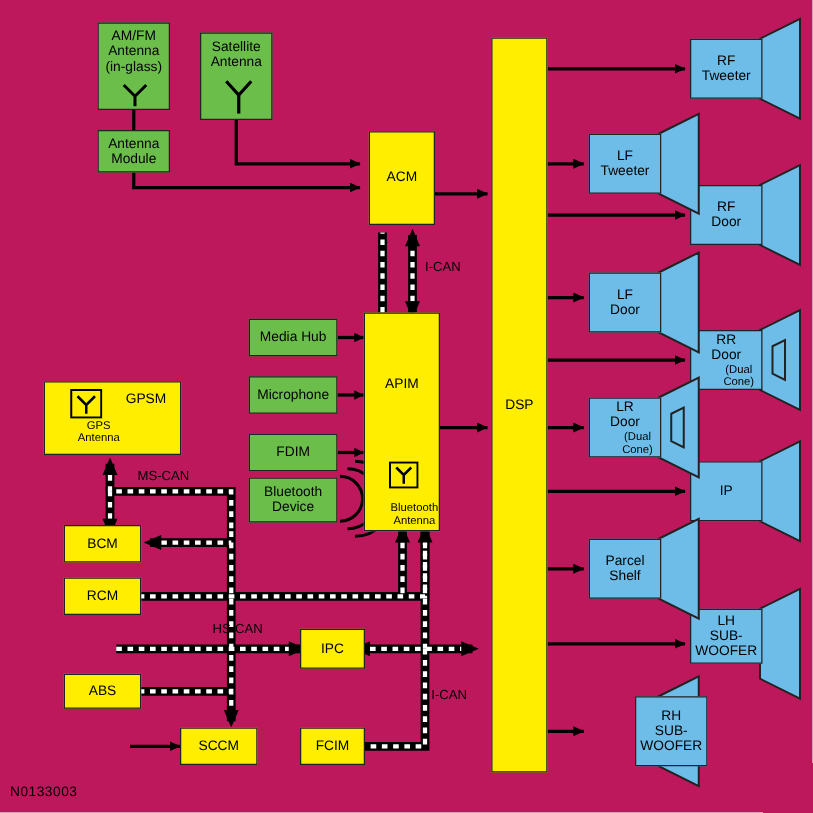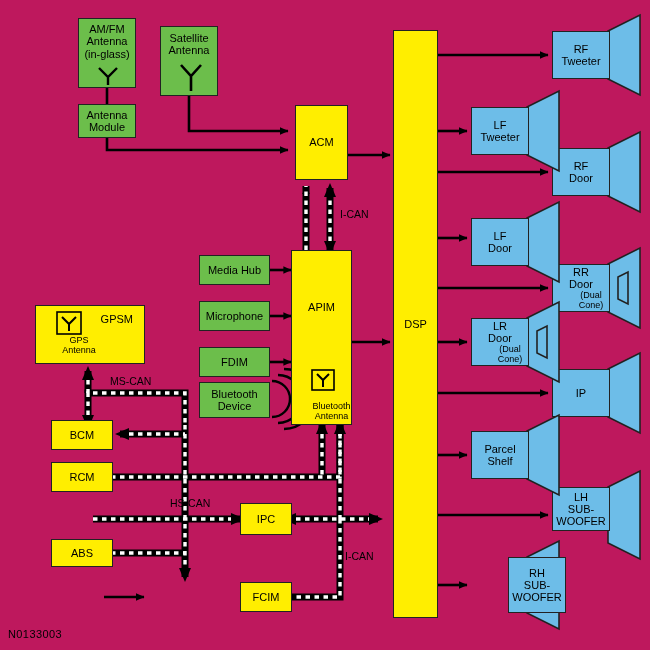--- a/index.html
+++ b/index.html
@@ -212,20 +212,23 @@
 
   <div class="node yellow" style="left:51px;top:420px;width:62px;height:30px;">
     <span>BCM</span>
   </div>
   <div class="node yellow" style="left:51px;top:462px;width:62px;height:30px;">
     <span>RCM</span>
   </div>
   <div class="node yellow" style="left:51px;top:539px;width:62px;height:28px;">
     <span>ABS</span>
   </div>
+  <div class="node yellow" style="left:144px;top:582px;width:62px;height:30px;">
+    <span>SCCM</span>
+  </div>
   <div class="node yellow" style="left:240px;top:503px;width:52px;height:32px;">
     <span>IPC</span>
   </div>
   <div class="node yellow" style="left:240px;top:582px;width:52px;height:30px;">
     <span>FCIM</span>
   </div>
 
   <div class="spk" style="left:552px;top:31px;width:98px;height:48px;">
     <svg width="98" height="80" style="left:0;top:-16px;">
       <path d="M56,16 L88,0 L88,80 L56,64 z" fill="#6DBDE8" stroke="#222" stroke-width="1.6"></path>

